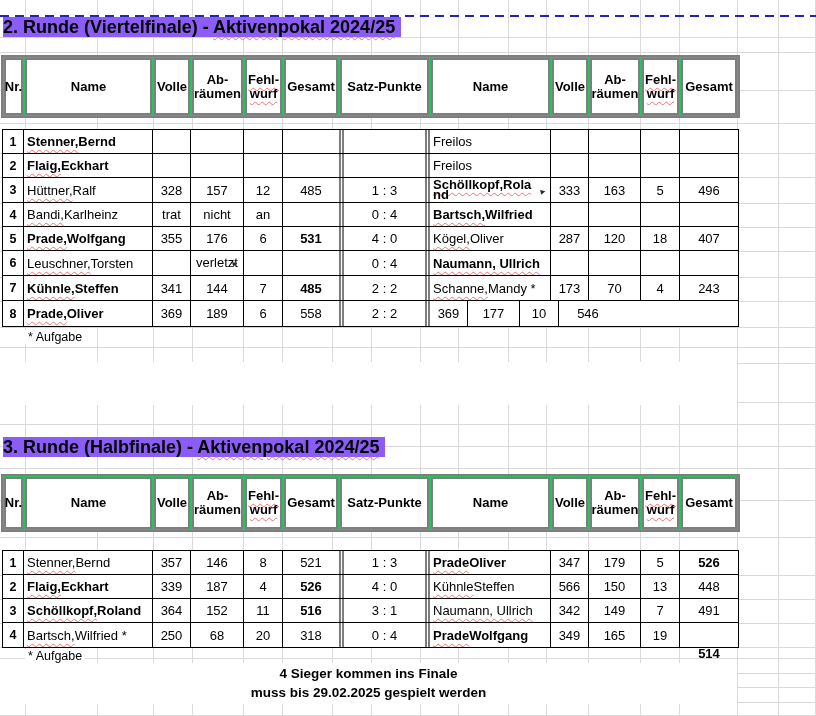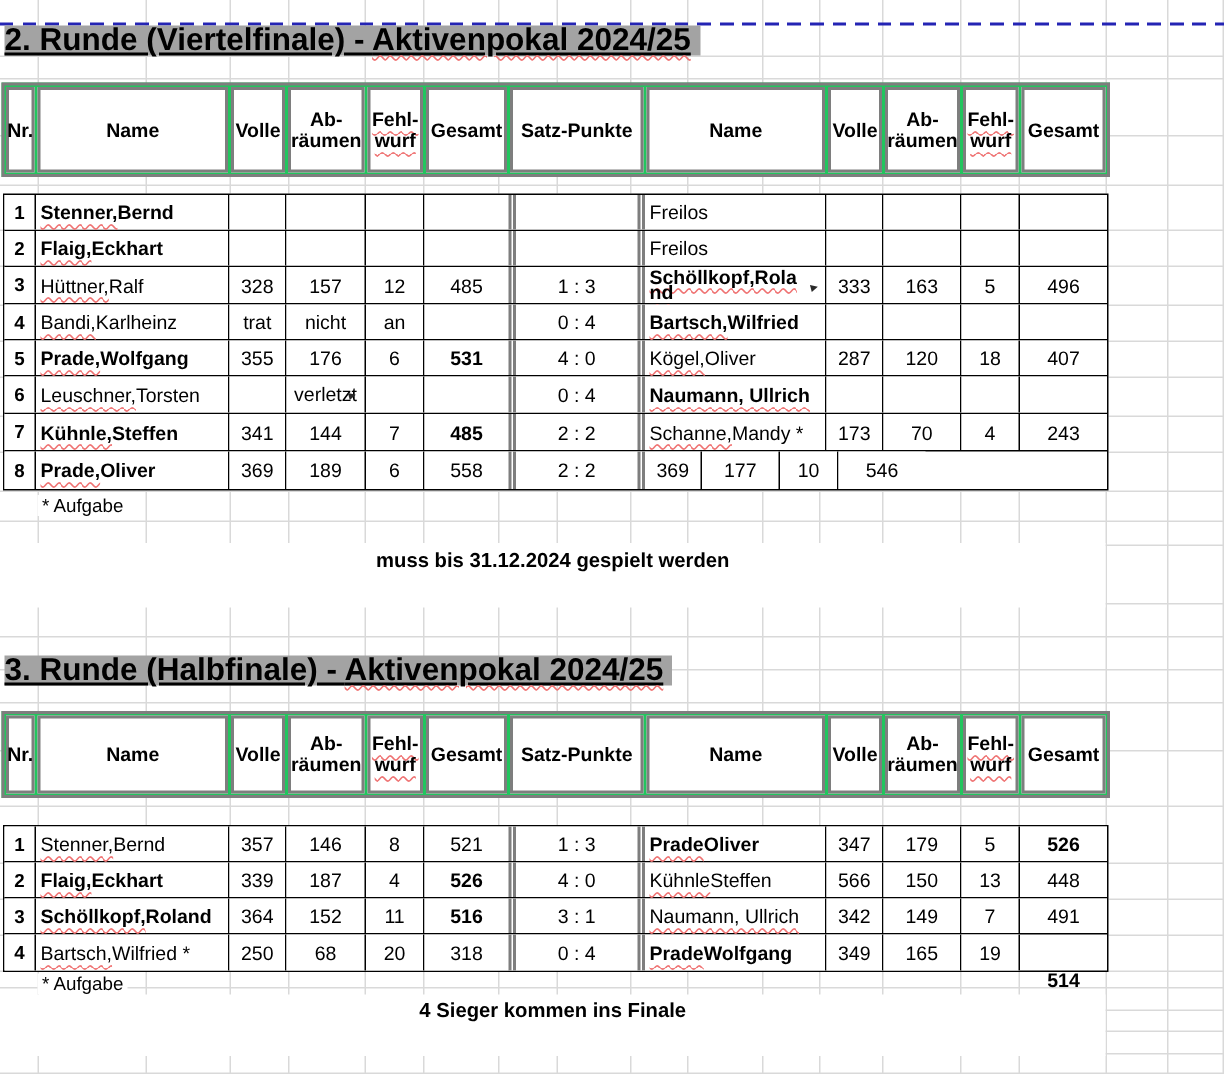--- a/index.html
+++ b/index.html
@@ -4,22 +4,22 @@
 <style>
   html,body{margin:0;padding:0;}
   body{width:816px;height:716px;position:relative;overflow:hidden;background:#fff;
        font-family:"Liberation Sans",sans-serif;color:#000;}
   .gv{position:absolute;top:0;bottom:0;width:1px;background:#d9d9d9;}
   .gh{position:absolute;left:0;right:0;height:1px;background:#d9d9d9;}
   .pagebreak{position:absolute;left:0;top:15px;width:816px;height:2px;
        background:repeating-linear-gradient(90deg,#2424b4 0 9px,transparent 9px 15px);}
   .sq{text-decoration-line:underline;text-decoration-style:wavy;
       text-decoration-color:#ef7373;text-decoration-thickness:1px;text-underline-offset:2.5px;}
-  .title{position:absolute;left:3px;font-weight:bold;font-size:21px;line-height:20px;
-      text-decoration:underline;white-space:nowrap;background:#a3a3a3;padding-right:6px;z-index:3;}
+  .title{position:absolute;left:3px;font-weight:bold;font-size:18px;line-height:20px;
+      white-space:nowrap;background:#8b5cf6;padding-right:6px;z-index:3;}
   .header-box{position:absolute;left:1px;width:739px;border:2px solid #7e7e7e;background:#22c55e;
       display:flex;align-items:stretch;box-sizing:border-box;z-index:2;}
   .hcell{border:2px solid #7e7e7e;margin:1px;box-sizing:border-box;background:#fff;flex:none;
       display:flex;flex-direction:column;justify-content:center;align-items:center;
       text-align:center;font-weight:bold;font-size:13px;line-height:14px;}
   .hcell span{display:block;}
   .tbl{position:absolute;left:2px;width:737px;border:1px solid #000;background:#fff;
       box-sizing:border-box;z-index:2;}
   .tr{display:flex;border-bottom:1px solid #000;box-sizing:border-box;}
   .tr:last-child{border-bottom:none;}
@@ -299,21 +299,20 @@
       <div class="td" style="width: 38px;">369</div>
       <div class="td" style="width: 52px;">177</div>
       <div class="td" style="width: 39px;">10</div>
       <div class="td c11" style="width: 58px;">546</div>
     </div>
   </div>
 
 <div class="footnote" style="left:25px;top:330px">* Aufgabe</div>
 
 <div class="noteband" style="top:362px;height:41px;padding-top:2px">
-  <div class="noteline">muss bis 31.12.2024 gespielt werden</div>
 </div>
 
 <div class="title" style="top:437px"><span>3. Runde (Halbfinale) - </span><span class="sq">Aktivenpokal 2024/25</span></div>
 
 <div class="header-box" id="header2" style="top:474px;height:58px">
     <div class="hcell" style="width: 19px;">
       <span>Nr.</span>
     </div>
     <div class="hcell" style="width: 127px;">
       <span>Name</span>
@@ -433,13 +432,14 @@
       <div class="td" style="width: 52px;">165</div>
       <div class="td" style="width: 39px;">19</div>
       <div class="td c11 gb" style="width: 58px; margin-top: 30px;">514</div>
     </div>
   </div>
 
 <div class="footnote" style="left:25px;top:649px">* Aufgabe</div>
 
 <div class="noteband" style="top:663px;height:40px;padding-top:1px">
   <div class="noteline">4 Sieger kommen ins Finale</div>
+  <div class="noteline">muss bis 29.02.2025 gespielt werden</div>
 </div>
 
 </body></html>

